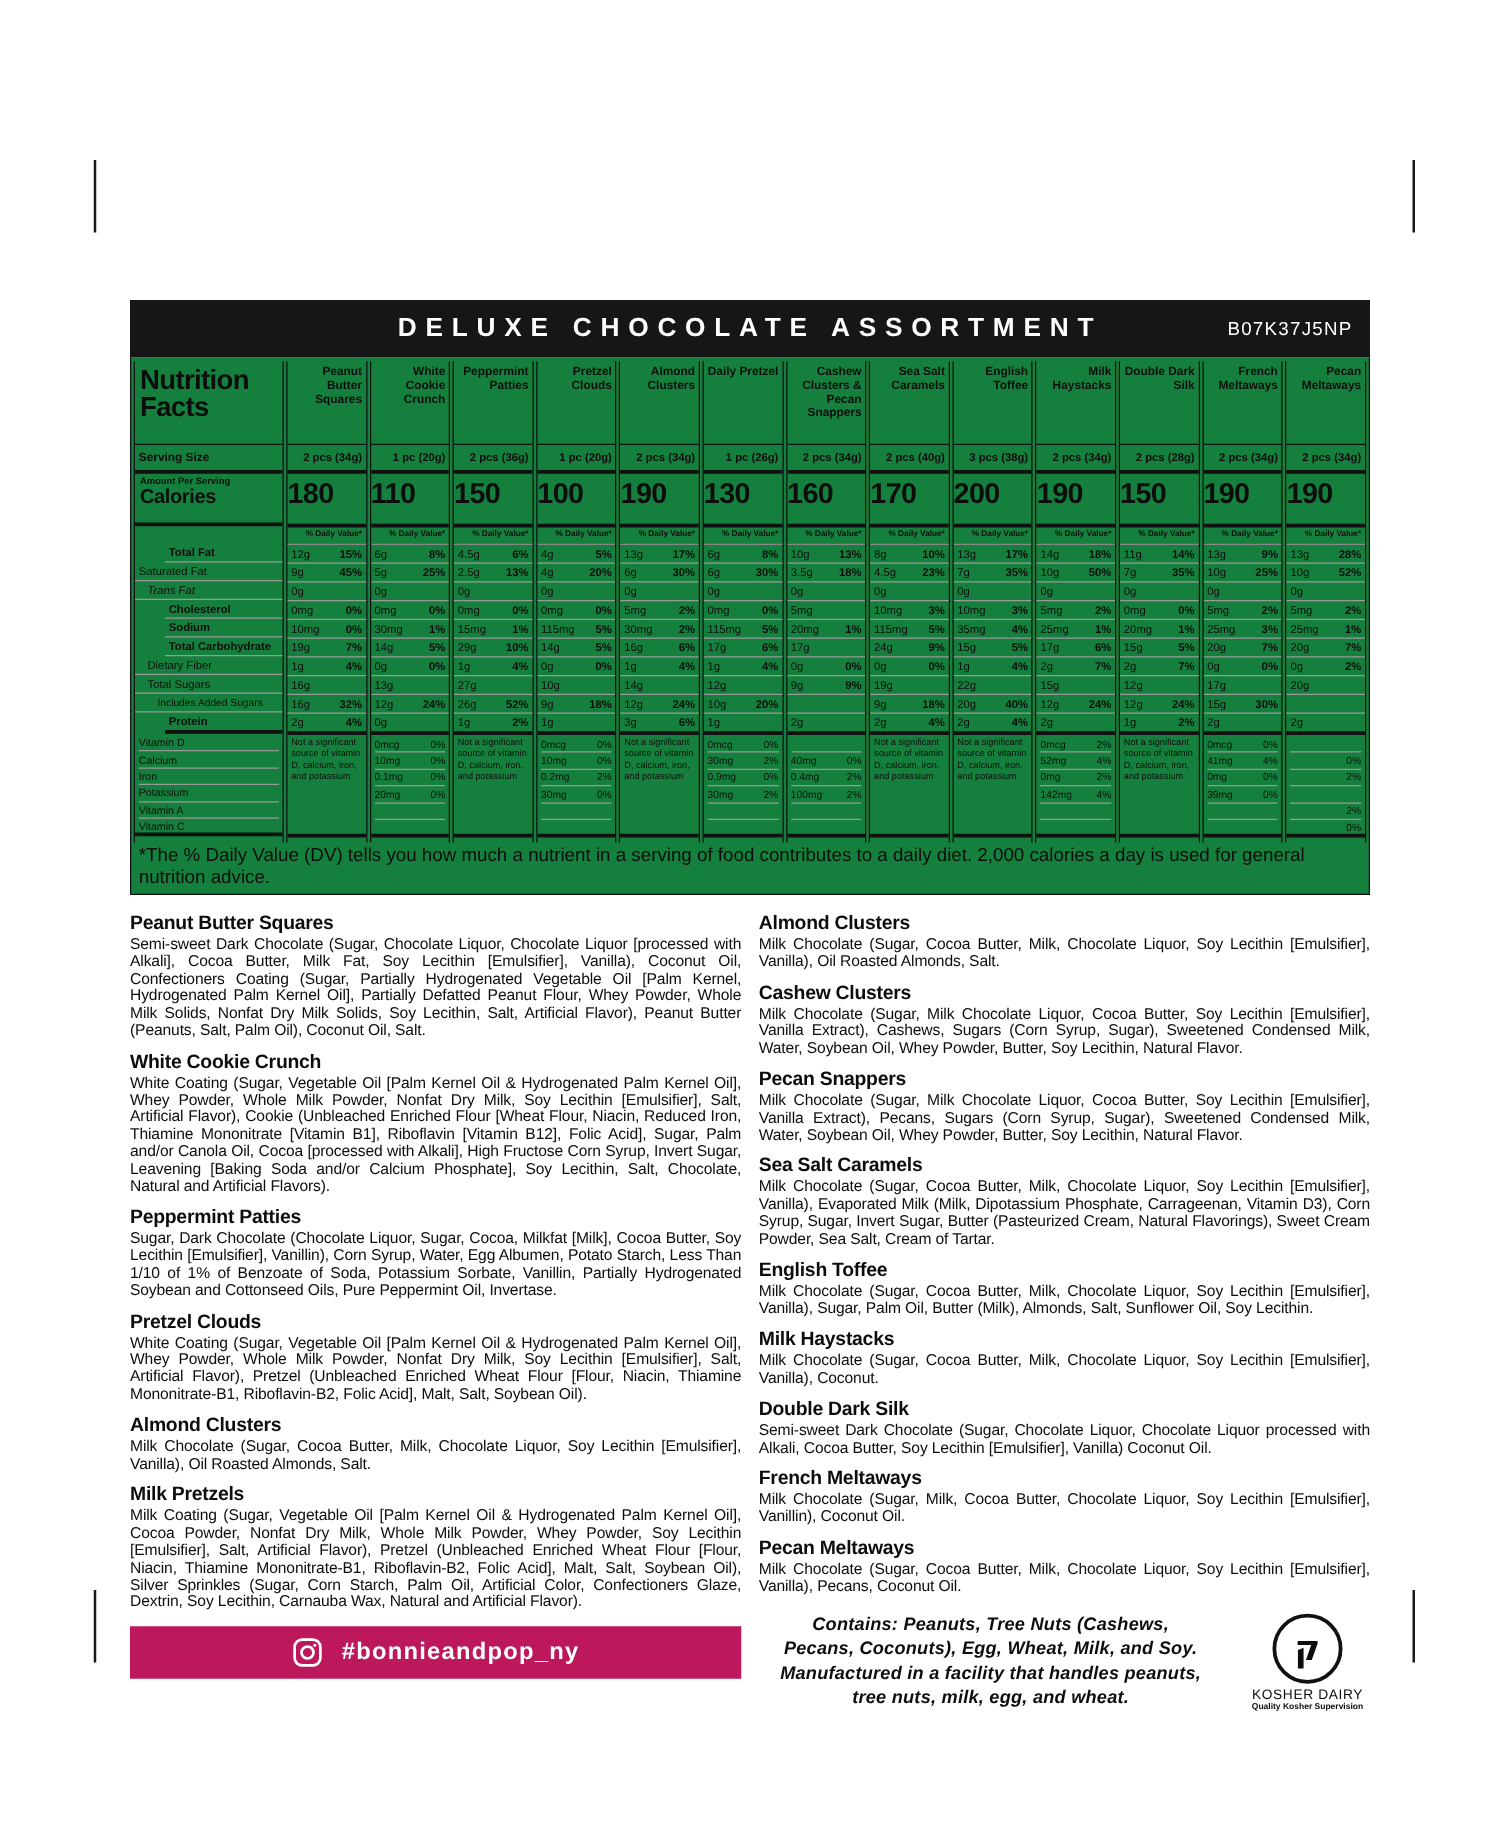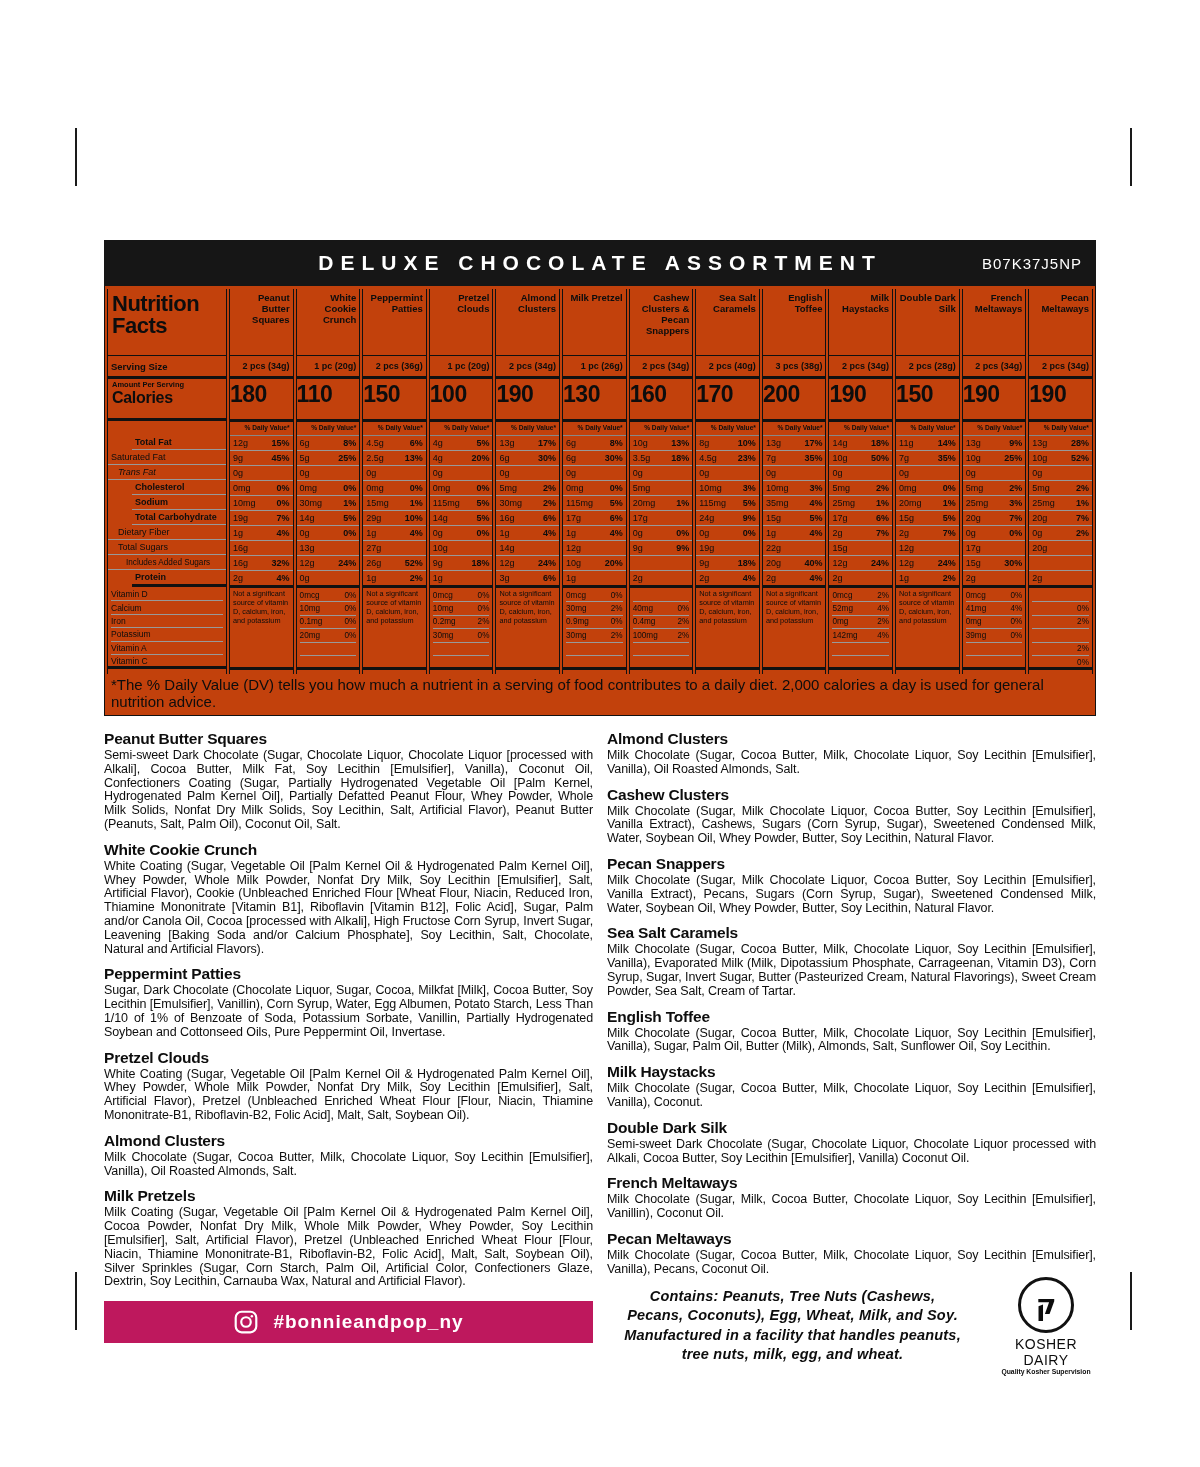--- a/index.html
+++ b/index.html
@@ -8,21 +8,21 @@
   .cropmark{position:absolute;background:#1a1a1a;}
   .cm-v{width:2px;height:58px;}
   .sheet{position:absolute;left:104px;top:240px;width:992px;}
 
   
   .hdr{background:#161616;color:#fff;height:46px;display:flex;align-items:center;position:relative;}
   .hdr-title{position:absolute;left:0;right:0;text-align:center;font-size:21px;font-weight:700;letter-spacing:7px;}
   .hdr-asin{position:absolute;right:14px;font-size:15px;letter-spacing:1px;font-weight:400;}
 
   
-  .tbl{border:1.5px solid #111;border-top:none;background:#c2410c;}
+  .tbl{border:1.5px solid #111;border-top:none;background:#15803d;}
   .cols{display:flex;gap:2px;padding:3px 2px 0;}
   .col{flex:1;min-width:0;border-left:1px solid #111;border-right:1px solid #111;display:flex;flex-direction:column;}
   .labcol{flex:none;width:118px;}
   .nf-title{height:62px;font-size:22px;font-weight:800;line-height:1.02;padding:4px 2px 0 4px;letter-spacing:-0.5px;}
   .pname{height:62px;font-size:9.5px;font-weight:700;text-align:right;padding:4px 3px 0 2px;line-height:1.15;}
   .serv{height:20px;border-top:1.5px solid #111;border-bottom:3px solid #111;font-size:9px;font-weight:700;
         display:flex;align-items:center;justify-content:flex-end;padding:0 3px;}
   .serv.left{justify-content:flex-start;font-size:9.5px;}
   .amtcal{height:38px;border-bottom:3px solid #111;padding:1px 3px 0 4px;}
   .amt-lab{font-size:7.5px;font-weight:700;}
@@ -49,27 +49,27 @@
   .ingr{display:flex;gap:14px;margin-top:14px;}
   .ingcol{flex:1;min-width:0;}
   .ihead{font-size:15.5px;font-weight:800;margin:9px 0 1px;letter-spacing:-0.2px;}
   .ihead:first-child{margin-top:0;}
   .itext{font-size:12.5px;line-height:13.8px;text-align:justify;margin:0;letter-spacing:-0.1px;}
 
   .igbar{margin-top:12px;background:#be185d;color:#fff;height:42px;display:flex;align-items:center;justify-content:center;gap:14px;}
   .igbar .tag{font-size:19px;font-weight:700;letter-spacing:1px;}
   .ig-icon{width:26px;height:26px;}
 
-  .contains{display:flex;align-items:center;gap:28px;}
+  .contains{display:flex;align-items:center;gap:28px;margin-top:14px;}
   .contains-text{flex:1;font-size:14.5px;font-weight:700;font-style:italic;text-align:center;line-height:1.32;padding:0 4px 0 14px;letter-spacing:0.2px;}
   .kosher{width:100px;flex:none;text-align:center;}
   .kosher-circle{width:50px;height:50px;border:3.5px solid #111;border-radius:50%;margin:0 auto;
                  display:flex;align-items:center;justify-content:center;font-size:28px;font-weight:800;
                  font-family:"DejaVu Sans",sans-serif;}
-  .kosher-l1{font-size:14px;margin-top:3px;letter-spacing:0.5px;}
+  .kosher-l1{font-size:11px;margin-top:3px;letter-spacing:0.5px;}
   .kosher-l2{font-size:6.8px;font-weight:700;}
 </style>
 </head>
 <body>
 
 <div class="page">
 
   <div class="cropmark cm-v" style="left:75px;top:128px;"></div>
   <div class="cropmark cm-v" style="left:1130px;top:128px;"></div>
   <div class="cropmark cm-v" style="left:75px;top:1272px;"></div>
@@ -406,21 +406,21 @@
             <div class="r thick">
               <span class="amt">3g</span>
               <span class="dv">6%</span>
             </div>
             <div class="vits">
               <div class="nss">Not a significant source of vitamin D, calcium, iron, and potassium</div>
             </div>
             <div class="bbar"></div>
           </div>
           <div class="col">
-            <div class="pname">Milk Pretzel</div>
+            <div class="pname">Daily Pretzel</div>
             <div class="serv">1 pc (26g)</div>
             <div class="cal">130</div>
             <div class="dvh">% Daily Value*</div>
             <div class="r">
               <span class="amt">6g</span>
               <span class="dv">8%</span>
             </div>
             <div class="r">
               <span class="amt">6g</span>
               <span class="dv">30%</span>

